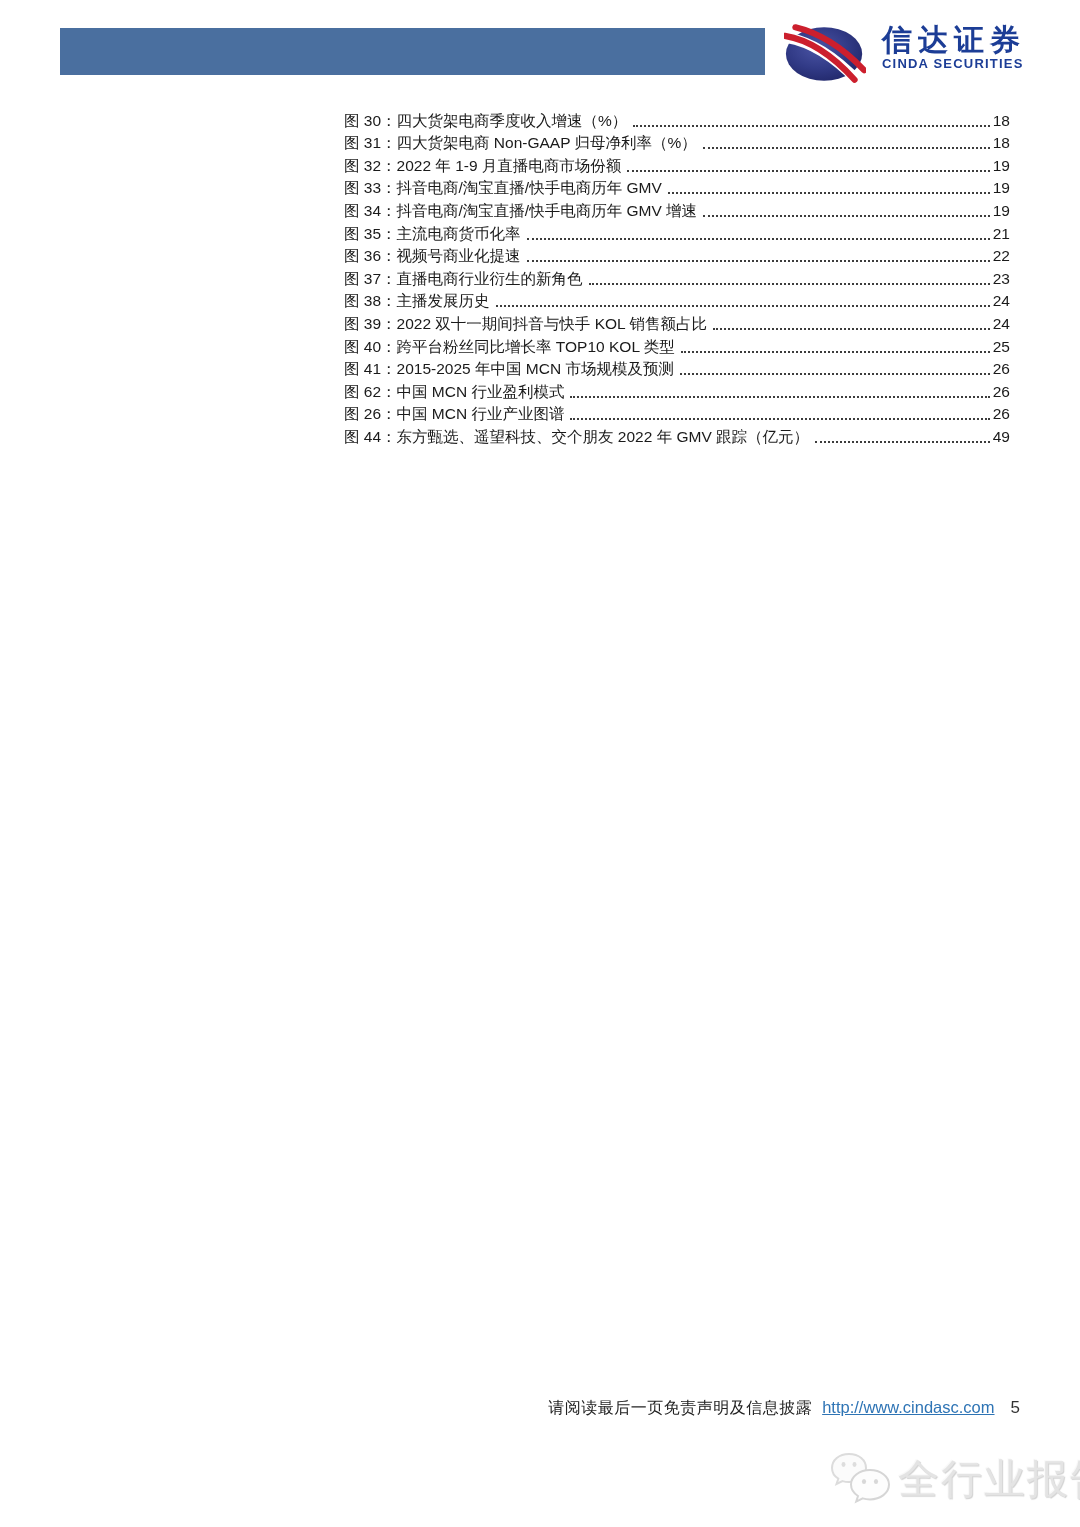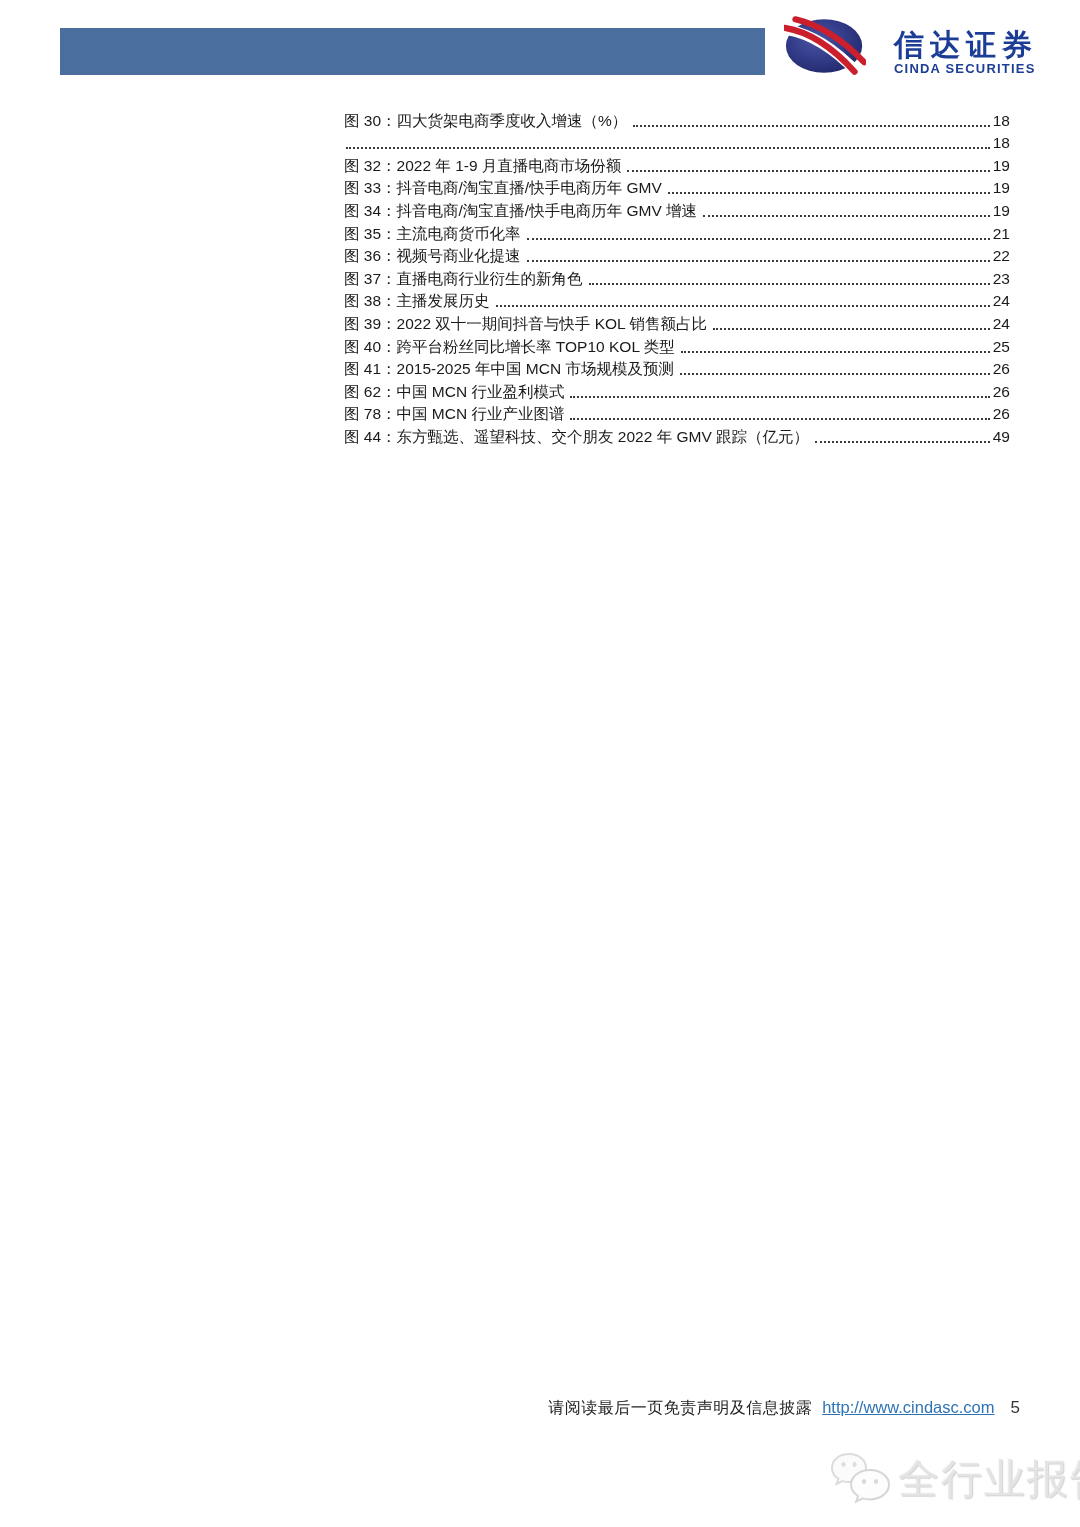--- a/index.html
+++ b/index.html
@@ -16,24 +16,23 @@
 
   
   .header-bar {
     position: absolute;
     left: 60px; top: 28px;
     width: 705px; height: 47px;
     background: #4a6f9f;
   }
   .logo {
     position: absolute;
-    left: 784px; top: 16px;
-    display: flex;
-    align-items: flex-end;
-    gap: 12px;
+    left: 784px; top: 24px;
+    display: flex;
+    align-items: flex-start;
   }
   .logo-mark { width: 82px; height: 60px; display: block; }
   .logo-text { margin-left: 16px; display: flex; flex-direction: column; }
   .logo-cn {
     font-size: 30px;
     font-weight: bold;
     color: #1c3d96;
     letter-spacing: 6px;
     line-height: 32px;
     white-space: nowrap;
@@ -152,20 +151,21 @@
     </div>
   </div>
 
   <div class="toc">
     <div class="toc-row">
       <span class="toc-label">图 30：四大货架电商季度收入增速（%）</span>
       <span class="toc-leader"></span>
       <span class="toc-page">18</span>
     </div>
     <div class="toc-row">
+      <span class="toc-label">图 31：四大货架电商 Non-GAAP 归母净利率（%）</span>
       <span class="toc-leader"></span>
       <span class="toc-page">18</span>
     </div>
     <div class="toc-row">
       <span class="toc-label">图 32：2022 年 1-9 月直播电商市场份额</span>
       <span class="toc-leader"></span>
       <span class="toc-page">19</span>
     </div>
     <div class="toc-row">
       <span class="toc-label">图 33：抖音电商/淘宝直播/快手电商历年 GMV</span>
@@ -211,21 +211,21 @@
       <span class="toc-label">图 41：2015-2025 年中国 MCN 市场规模及预测</span>
       <span class="toc-leader"></span>
       <span class="toc-page">26</span>
     </div>
     <div class="toc-row">
       <span class="toc-label">图 62：中国 MCN 行业盈利模式</span>
       <span class="toc-leader"></span>
       <span class="toc-page">26</span>
     </div>
     <div class="toc-row">
-      <span class="toc-label">图 78：中国 MCN 行业产业图谱</span>
+      <span class="toc-label">图 26：中国 MCN 行业产业图谱</span>
       <span class="toc-leader"></span>
       <span class="toc-page">26</span>
     </div>
     <div class="toc-row">
       <span class="toc-label">图 44：东方甄选、遥望科技、交个朋友 2022 年 GMV 跟踪（亿元）</span>
       <span class="toc-leader"></span>
       <span class="toc-page">49</span>
     </div>
   </div>
 

